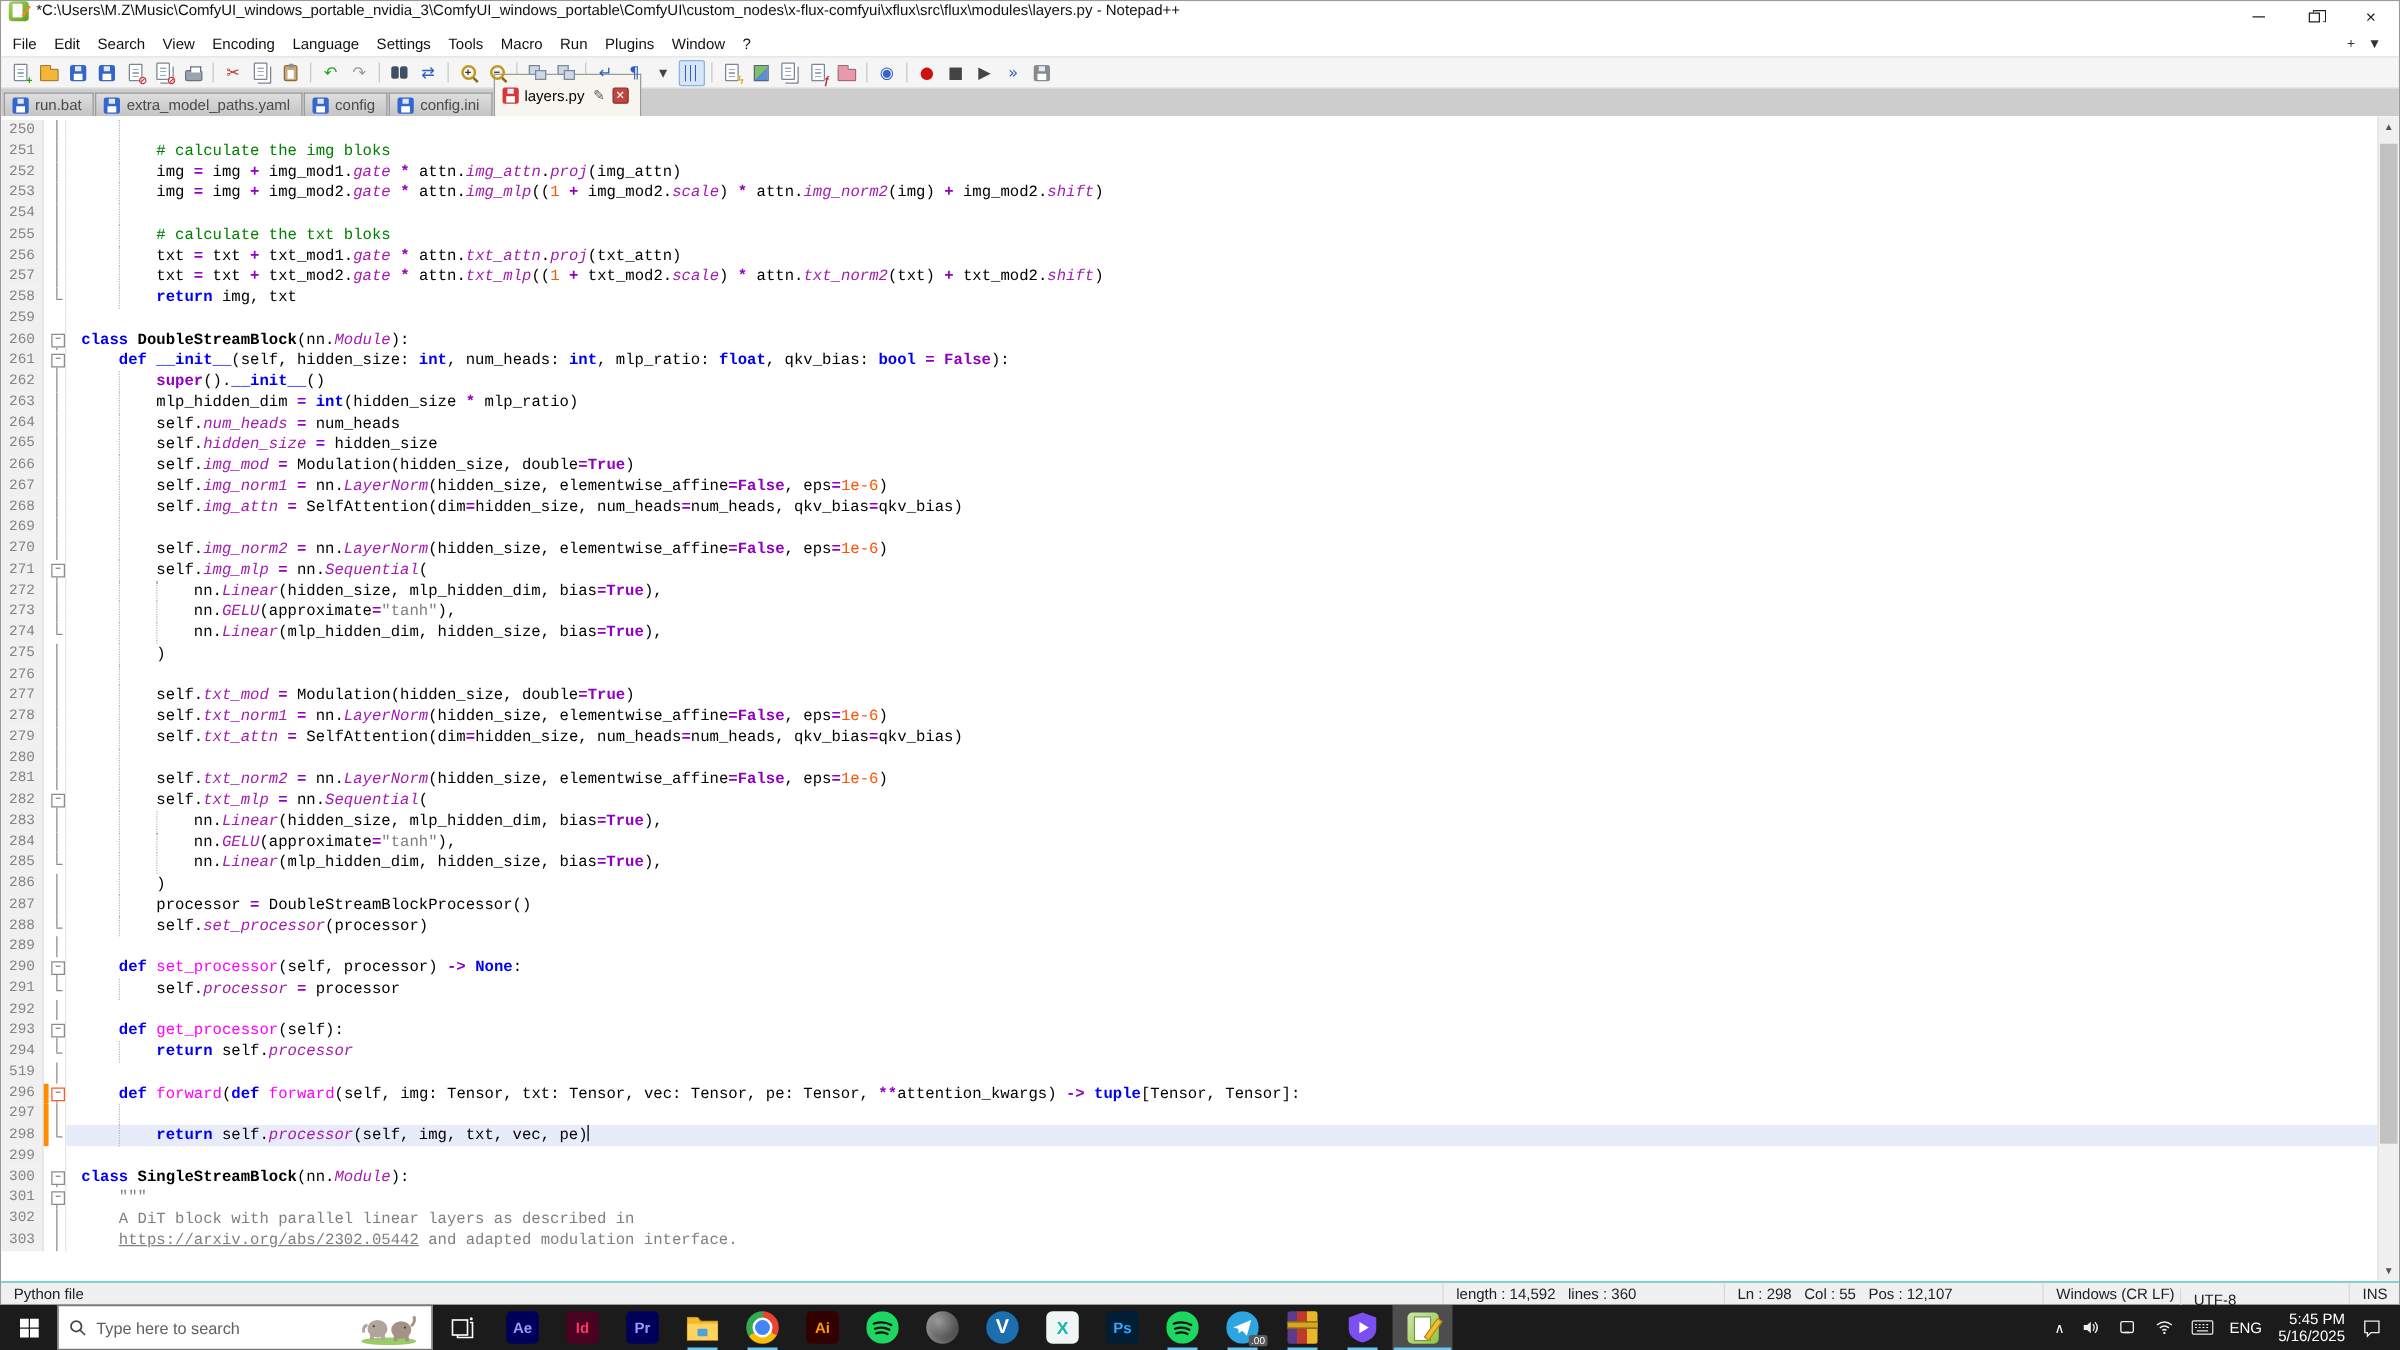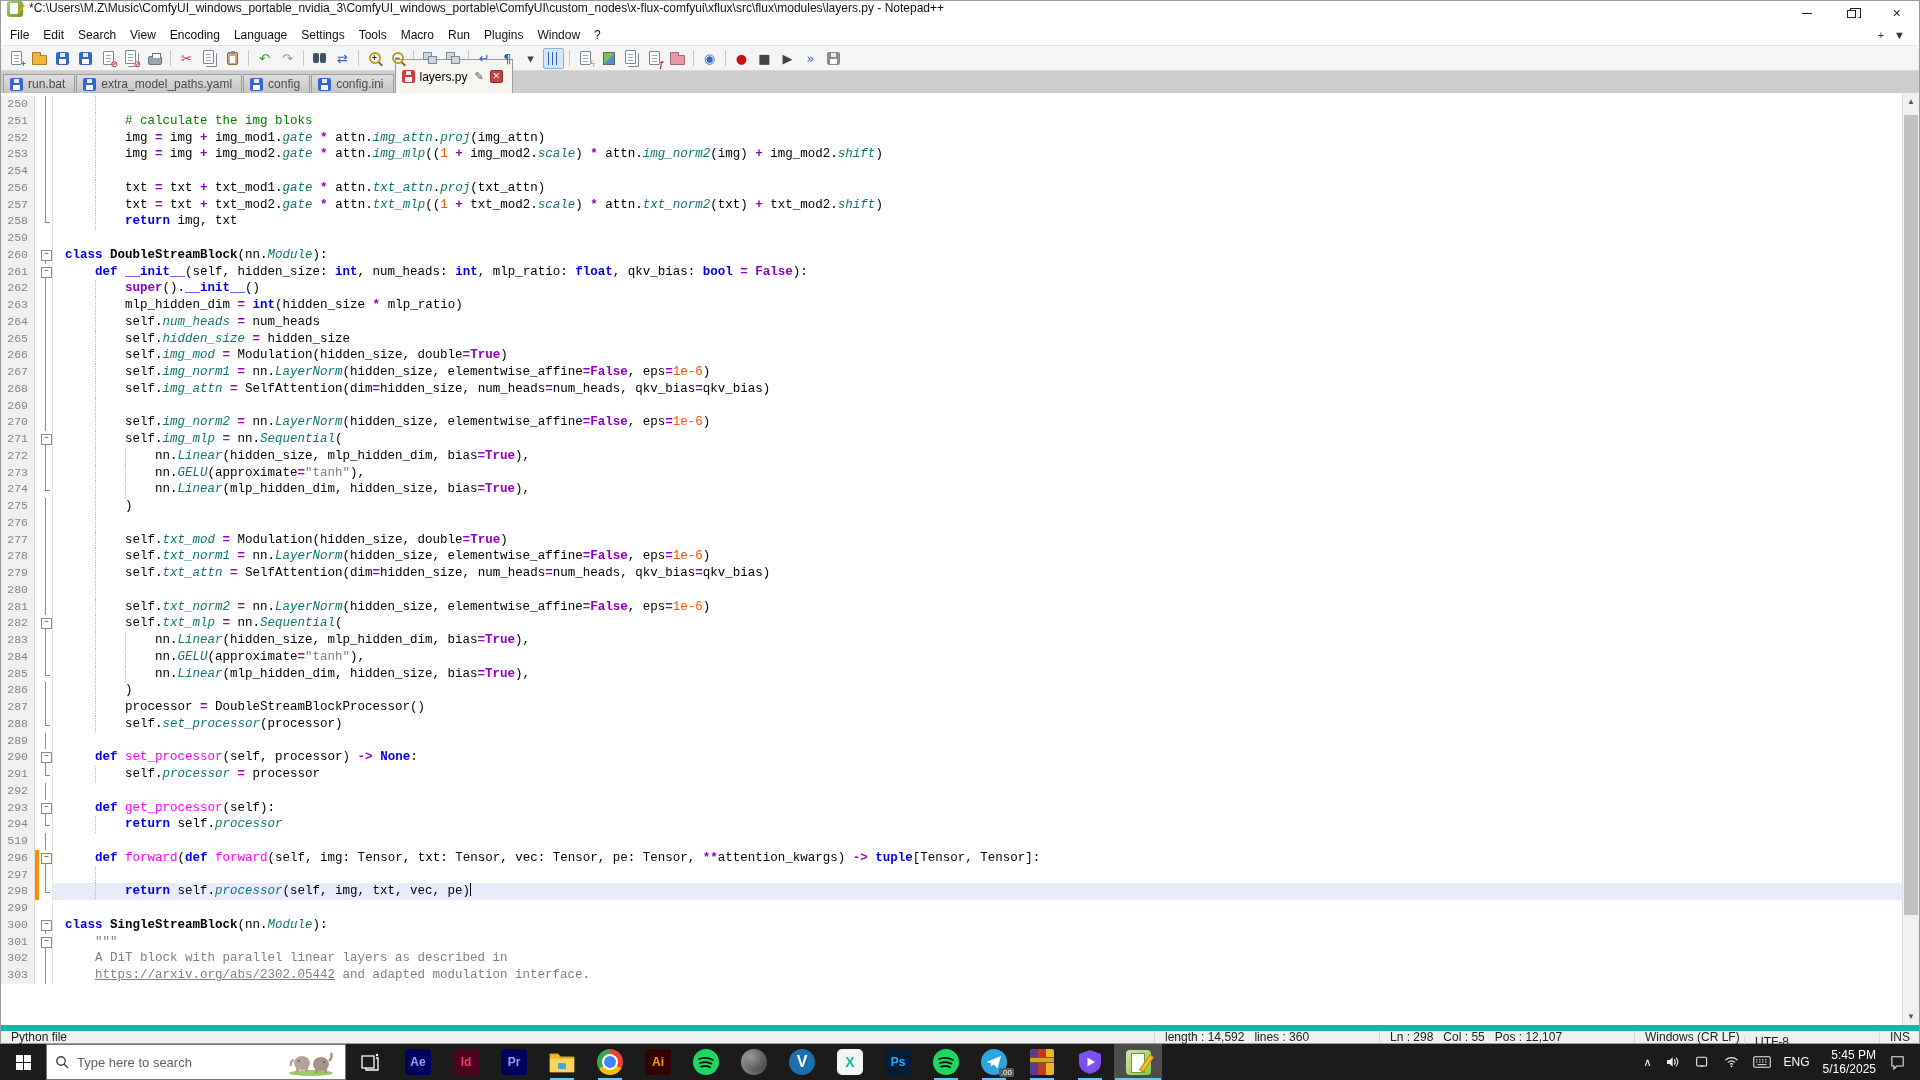--- a/index.html
+++ b/index.html
@@ -78,35 +78,35 @@
   .fold.box::before, .fold.boxmod::before { content:"\2013"; position:absolute; left:2px; top:3px; width:9px; height:9px; border:1px solid #8a8a8a; background:#fff; font-size:9px; line-height:7px; text-align:center; color:#333; }
   .fold.boxmod::before { border-color:#ff5a1f; }
   .fold.box::after, .fold.boxmod::after { content:""; position:absolute; left:6px; top:14px; bottom:0; border-left:1px solid #8a8a8a; }
   .code { flex:1; padding-left:12px; }
   .cur .code { background:#e8ebfa; }
   .indsp { display:inline-block; width:4ch; height:100%; vertical-align:top; }
   .indsp.g { border-left:1px dotted #b8b8b8; }
   .tk-d { color:#000; }
   .tk-k { color:#0000f0; font-weight:bold; }
   .tk-o { color:#9000c0; font-weight:bold; }
-  .tk-a { color:#0f766e; font-style:italic;margin-top:48px; }
+  .tk-a { color:#a21caf; font-style:italic;margin-top:48px; }
   .tk-n { color:#ff5000; }
   .tk-c { color:#008000; }
   .tk-s { color:#808080; }
   .tk-f { color:#ff00ff; }
   .tk-b { color:#000; font-weight:bold; }
   .tk-u { color:#808080; text-decoration:underline; }
   .caret { display:inline-block; width:1px; height:13px; background:#000; vertical-align:-2px; }
   .vsb { position:absolute; right:0; top:0; bottom:0; width:17px; background:#f0f0f0; border-left:1px solid #e0e0e0; }
   .vsb .arr { height:17px; display:flex; align-items:center; justify-content:center; font-size:8px; color:#555; }
   .vsb .arr.dn { position:absolute; bottom:0; left:0; right:0; }
   .vsb .thumb { position:absolute; left:1px; right:1px; top:22px; height:800px; background:#c2c2c2; }
 
   
-  .statusbar { height:18px; background:#f0f0f0; border-top:6px solid #14b8a6; display:flex; align-items:center; font-size:12px; color:#222; }
+  .statusbar { height:18px; background:#f0f0f0; border-top:1px solid #14b8a6; display:flex; align-items:center; font-size:12px; color:#222; }
   .statusbar .sec { height:100%; display:flex; align-items:center; padding-left:10px; border-left:1px solid #d8d8d8; white-space:pre; }
   .statusbar .sec:first-child { border-left:none; flex:1; }
   .s-doc { width:225px; } .s-pos { width:255px; } .s-eol { width:110px; } .s-enc { width:135px;margin-top:10px; } .s-ins { flex:0 0 40px; }
 
   
   .taskbar { position:absolute; left:0; right:0; bottom:0; height:36px; background:#1b1b1b; display:flex; align-items:stretch; color:#fff; }
   .startbtn { width:46px; display:flex; align-items:center; justify-content:center; }
   .winlogo { display:grid; grid-template-columns:7px 7px; grid-template-rows:7px 7px; gap:1px; }
   .winlogo i { background:#fff; }
   .searchbox { width:300px; background:#fff; border:1px solid #777; display:flex; align-items:center; padding:0 8px; color:#5f5f5f; font-size:13px; gap:8px; }
@@ -323,20 +323,21 @@
       </div>
     </div>
 
   <div class="editor">
     <div class="lines">
         <div class="cl"><span class="ln">250</span><span class="chg"></span><span class="fold v"></span><span class="code"><span class="indsp"></span><span class="indsp g"></span></span></div>
         <div class="cl"><span class="ln">251</span><span class="chg"></span><span class="fold v"></span><span class="code"><span class="indsp"></span><span class="indsp g"></span><span class="tk-c"># calculate the img bloks</span></span></div>
         <div class="cl"><span class="ln">252</span><span class="chg"></span><span class="fold v"></span><span class="code"><span class="indsp"></span><span class="indsp g"></span><span class="tk-d">img </span><span class="tk-o">=</span><span class="tk-d"> img </span><span class="tk-o">+</span><span class="tk-d"> img_mod1.</span><span class="tk-a">gate</span><span class="tk-d"> </span><span class="tk-o">*</span><span class="tk-d"> attn.</span><span class="tk-a">img_attn</span><span class="tk-d">.</span><span class="tk-a">proj</span><span class="tk-d">(img_attn)</span></span></div>
         <div class="cl"><span class="ln">253</span><span class="chg"></span><span class="fold v"></span><span class="code"><span class="indsp"></span><span class="indsp g"></span><span class="tk-d">img </span><span class="tk-o">=</span><span class="tk-d"> img </span><span class="tk-o">+</span><span class="tk-d"> img_mod2.</span><span class="tk-a">gate</span><span class="tk-d"> </span><span class="tk-o">*</span><span class="tk-d"> attn.</span><span class="tk-a">img_mlp</span><span class="tk-d">((</span><span class="tk-n">1</span><span class="tk-d"> </span><span class="tk-o">+</span><span class="tk-d"> img_mod2.</span><span class="tk-a">scale</span><span class="tk-d">) </span><span class="tk-o">*</span><span class="tk-d"> attn.</span><span class="tk-a">img_norm2</span><span class="tk-d">(img) </span><span class="tk-o">+</span><span class="tk-d"> img_mod2.</span><span class="tk-a">shift</span><span class="tk-d">)</span></span></div>
         <div class="cl"><span class="ln">254</span><span class="chg"></span><span class="fold v"></span><span class="code"><span class="indsp"></span><span class="indsp g"></span></span></div>
+        <div class="cl"><span class="ln">255</span><span class="chg"></span><span class="fold v"></span><span class="code"><span class="indsp"></span><span class="indsp g"></span><span class="tk-c"># calculate the txt bloks</span></span></div>
         <div class="cl"><span class="ln">256</span><span class="chg"></span><span class="fold v"></span><span class="code"><span class="indsp"></span><span class="indsp g"></span><span class="tk-d">txt </span><span class="tk-o">=</span><span class="tk-d"> txt </span><span class="tk-o">+</span><span class="tk-d"> txt_mod1.</span><span class="tk-a">gate</span><span class="tk-d"> </span><span class="tk-o">*</span><span class="tk-d"> attn.</span><span class="tk-a">txt_attn</span><span class="tk-d">.</span><span class="tk-a">proj</span><span class="tk-d">(txt_attn)</span></span></div>
         <div class="cl"><span class="ln">257</span><span class="chg"></span><span class="fold v"></span><span class="code"><span class="indsp"></span><span class="indsp g"></span><span class="tk-d">txt </span><span class="tk-o">=</span><span class="tk-d"> txt </span><span class="tk-o">+</span><span class="tk-d"> txt_mod2.</span><span class="tk-a">gate</span><span class="tk-d"> </span><span class="tk-o">*</span><span class="tk-d"> attn.</span><span class="tk-a">txt_mlp</span><span class="tk-d">((</span><span class="tk-n">1</span><span class="tk-d"> </span><span class="tk-o">+</span><span class="tk-d"> txt_mod2.</span><span class="tk-a">scale</span><span class="tk-d">) </span><span class="tk-o">*</span><span class="tk-d"> attn.</span><span class="tk-a">txt_norm2</span><span class="tk-d">(txt) </span><span class="tk-o">+</span><span class="tk-d"> txt_mod2.</span><span class="tk-a">shift</span><span class="tk-d">)</span></span></div>
         <div class="cl"><span class="ln">258</span><span class="chg"></span><span class="fold end"></span><span class="code"><span class="indsp"></span><span class="indsp g"></span><span class="tk-k">return</span><span class="tk-d"> img, txt</span></span></div>
         <div class="cl"><span class="ln">259</span><span class="chg"></span><span class="fold "></span><span class="code"></span></div>
         <div class="cl"><span class="ln">260</span><span class="chg"></span><span class="fold box"></span><span class="code"><span class="tk-k">class</span><span class="tk-d"> </span><span class="tk-b">DoubleStreamBlock</span><span class="tk-d">(nn.</span><span class="tk-a">Module</span><span class="tk-d">):</span></span></div>
         <div class="cl"><span class="ln">261</span><span class="chg"></span><span class="fold box"></span><span class="code"><span class="indsp"></span><span class="tk-k">def</span><span class="tk-d"> </span><span class="tk-k">__init__</span><span class="tk-d">(self, hidden_size: </span><span class="tk-k">int</span><span class="tk-d">, num_heads: </span><span class="tk-k">int</span><span class="tk-d">, mlp_ratio: </span><span class="tk-k">float</span><span class="tk-d">, qkv_bias: </span><span class="tk-k">bool</span><span class="tk-d"> </span><span class="tk-o">=</span><span class="tk-d"> </span><span class="tk-o">False</span><span class="tk-d">):</span></span></div>
         <div class="cl"><span class="ln">262</span><span class="chg"></span><span class="fold v"></span><span class="code"><span class="indsp"></span><span class="indsp g"></span><span class="tk-o">super</span><span class="tk-d">().</span><span class="tk-k">__init__</span><span class="tk-d">()</span></span></div>
         <div class="cl"><span class="ln">263</span><span class="chg"></span><span class="fold v"></span><span class="code"><span class="indsp"></span><span class="indsp g"></span><span class="tk-d">mlp_hidden_dim </span><span class="tk-o">=</span><span class="tk-d"> </span><span class="tk-k">int</span><span class="tk-d">(hidden_size </span><span class="tk-o">*</span><span class="tk-d"> mlp_ratio)</span></span></div>
         <div class="cl"><span class="ln">264</span><span class="chg"></span><span class="fold v"></span><span class="code"><span class="indsp"></span><span class="indsp g"></span><span class="tk-d">self.</span><span class="tk-a">num_heads</span><span class="tk-d"> </span><span class="tk-o">=</span><span class="tk-d"> num_heads</span></span></div>
         <div class="cl"><span class="ln">265</span><span class="chg"></span><span class="fold v"></span><span class="code"><span class="indsp"></span><span class="indsp g"></span><span class="tk-d">self.</span><span class="tk-a">hidden_size</span><span class="tk-d"> </span><span class="tk-o">=</span><span class="tk-d"> hidden_size</span></span></div>

